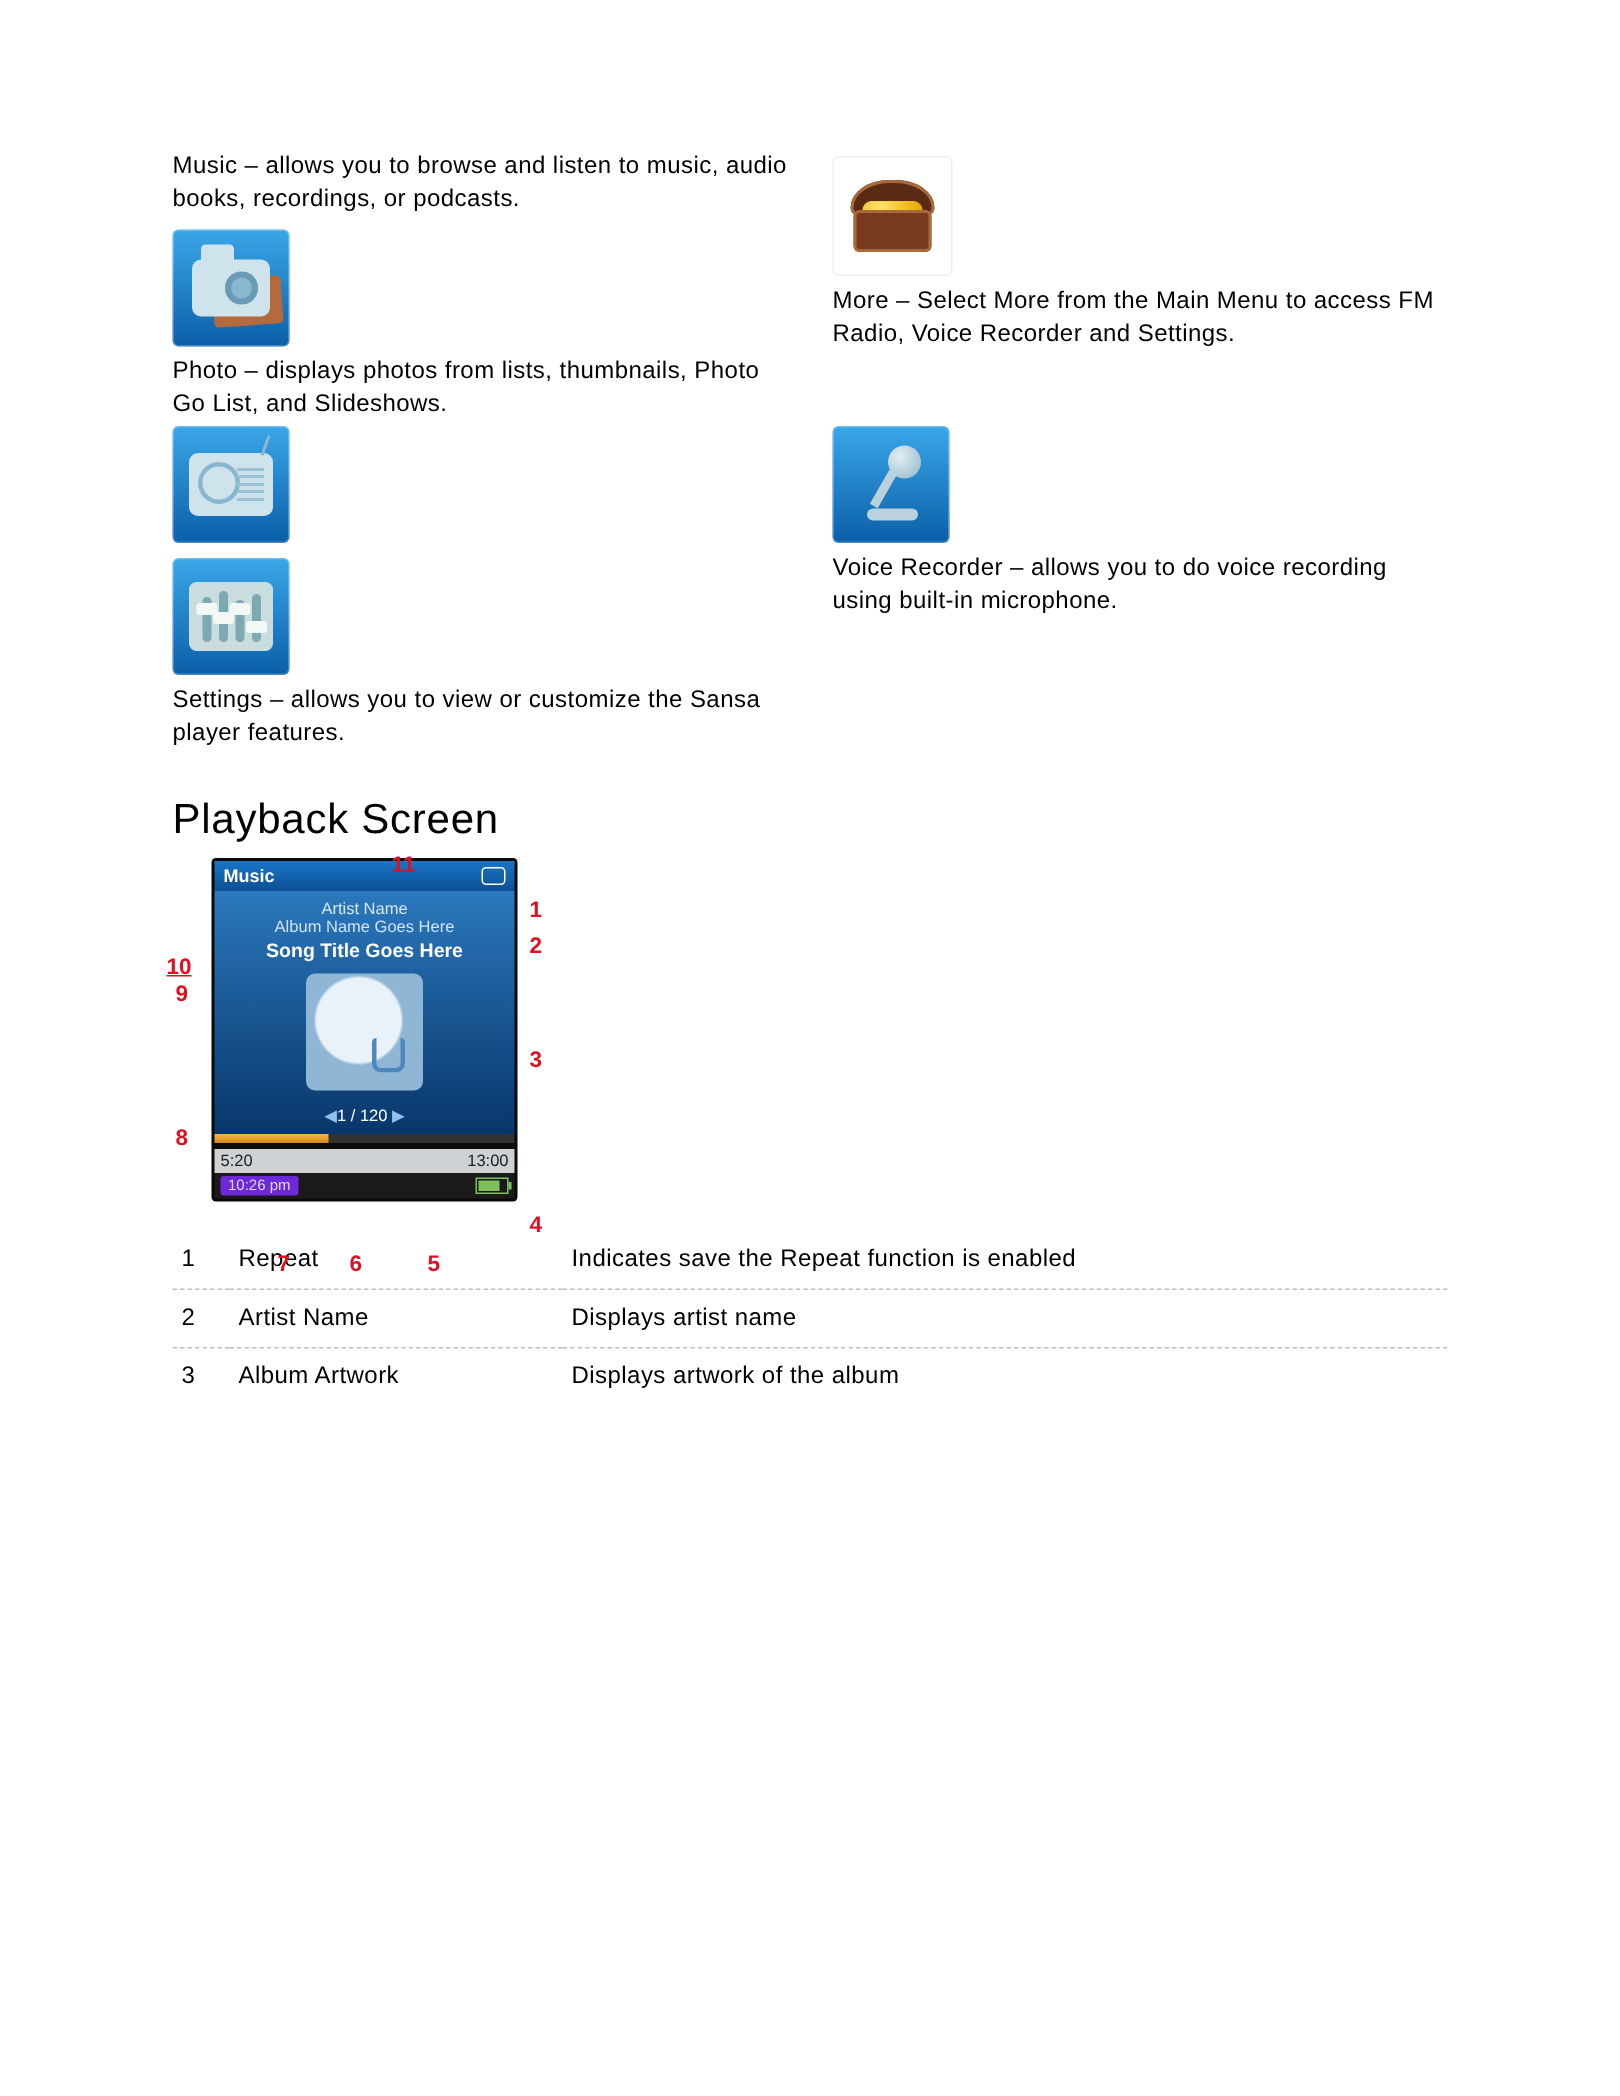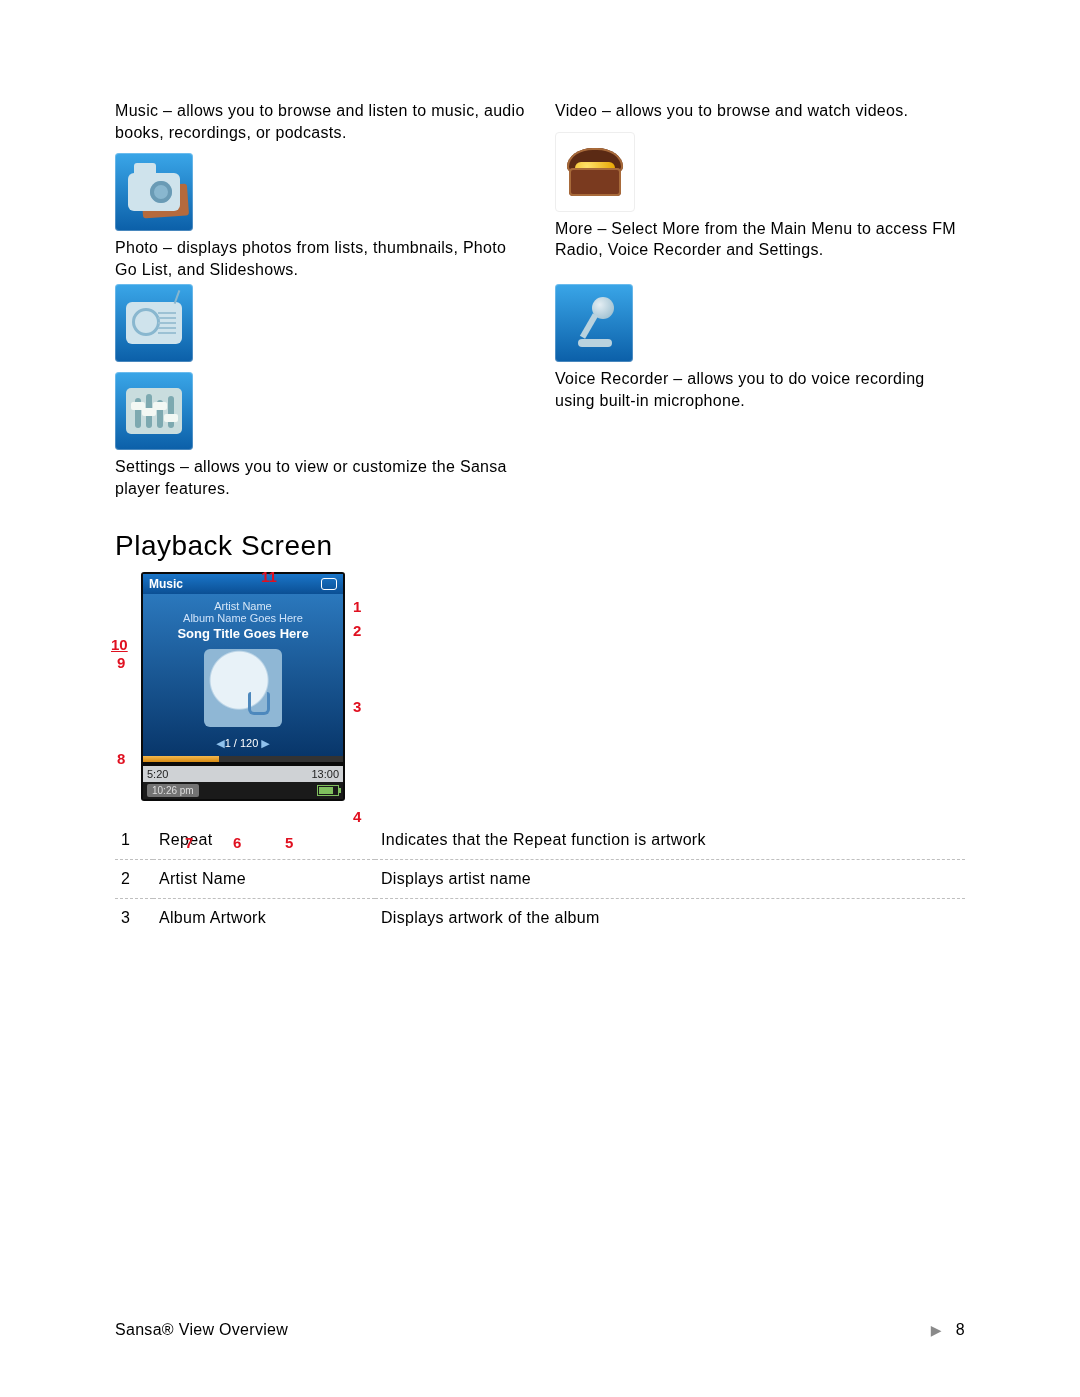--- a/index.html
+++ b/index.html
@@ -92,21 +92,21 @@
   .pb-body .song {color:#ffffff;font-size:13px;text-align:center;font-weight:bold;margin:2px 0 8px;}
   .pb-art{width:78px;height:78px;margin:0 auto;background:radial-gradient(circle at 45% 40%,#e8f2f8 0 28px,#8fb7d5 30px);border-radius:6px;position:relative;}
   .pb-art::after{content:"";position:absolute;right:12px;bottom:12px;width:16px;height:20px;border:3px solid #4d88bd;border-radius:3px 3px 6px 6px;border-top:none;}
   .pb-counter{color:#fff;font-size:11px;text-align:center;margin-top:10px;}
   .pb-counter::before{content:"\25C0 ";color:#8fc1ec;}
   .pb-counter::after{content:" \25B6";color:#8fc1ec;}
   .pb-times{display:flex;justify-content:space-between;color:#222;font-size:11px;background:#cfd2d5;padding:2px 4px;margin-top:4px;}
   .pb-prog{height:6px;background:#333;position:relative;}
   .pb-prog .fill{position:absolute;left:0;top:0;height:100%;width:38%;background:linear-gradient(#f6b84b,#d68a12);}
   .pb-bottom{display:flex;justify-content:space-between;align-items:center;background:#1a1a1a;padding:2px 4px;}
-  .pb-clock{color:#ddd;font-size:10px;background:#737373;padding:1px 5px;border-radius:2px;}
+  .pb-clock{color:#ddd;font-size:10px;background:#6d28d9;padding:1px 5px;border-radius:2px;}
   .pb-batt{width:20px;height:9px;border:1px solid #7fbf5e;position:relative;}
   .pb-batt::after{content:"";position:absolute;right:-3px;top:2px;width:2px;height:5px;background:#7fbf5e;}
   .pb-batt .lvl{position:absolute;left:1px;top:1px;height:7px;width:14px;background:#7fbf5e;}
 
   
   table.legend{width:100%;border-collapse:collapse;font-size:16px;letter-spacing:0.3px;margin-top:4px;}
   table.legend td{padding:10px 6px;border-bottom:1px dashed #bfbfbf;vertical-align:top;}
   table.legend tr:last-child td{border-bottom:none;}
   table.legend td.n{width:26px;}
   table.legend td.k{width:210px;}
@@ -133,23 +133,20 @@
         <div class="camera-wrap">
             <div class="photo-back"></div>
             <div class="icon-camera"></div>
           </div>
       </div>
       <div class="entry-text">
         <span class="bold-run">Photo</span><span> – displays photos from lists, thumbnails, Photo Go List, and Slideshows.</span>
       </div>
     </div>
     <div class="col">
-      <div class="entry">
-        <span class="bold-run">Video</span><span> – allows you to browse and watch videos.</span>
-      </div>
       <div class="tile chest-tile">
         <div class="icon-chest">
             <div class="lid"></div>
             <div class="gold"></div>
             <div class="base"></div>
           </div>
       </div>
       <div class="entry-text">
         <span class="bold-run">More</span><span> – Select More from the Main Menu to access FM Radio, Voice Recorder and Settings.</span>
       </div>
@@ -232,35 +229,29 @@
           </span>
       </div>
     </div>
   </div>
 
   <table class="legend">
     <tbody>
         <tr>
       <td class="n">1</td>
       <td class="k">Repeat</td>
-      <td>Indicates that the Repeat function is artwork</td>
+      <td>Indicates save the Repeat function is enabled</td>
     </tr>
     <tr>
       <td class="n">2</td>
       <td class="k">Artist Name</td>
       <td>Displays artist name</td>
     </tr>
     <tr>
       <td class="n">3</td>
       <td class="k">Album Artwork</td>
       <td>Displays artwork of the album</td>
     </tr>
   </tbody>
     </table>
 
-  <div class="footer">
-    <span>Sansa®  View Overview</span>
-    <span>
-      <span class="arrow">▶</span><span>8</span>
-    </span>
-  </div>
 
 </div>
 
 </body></html>

